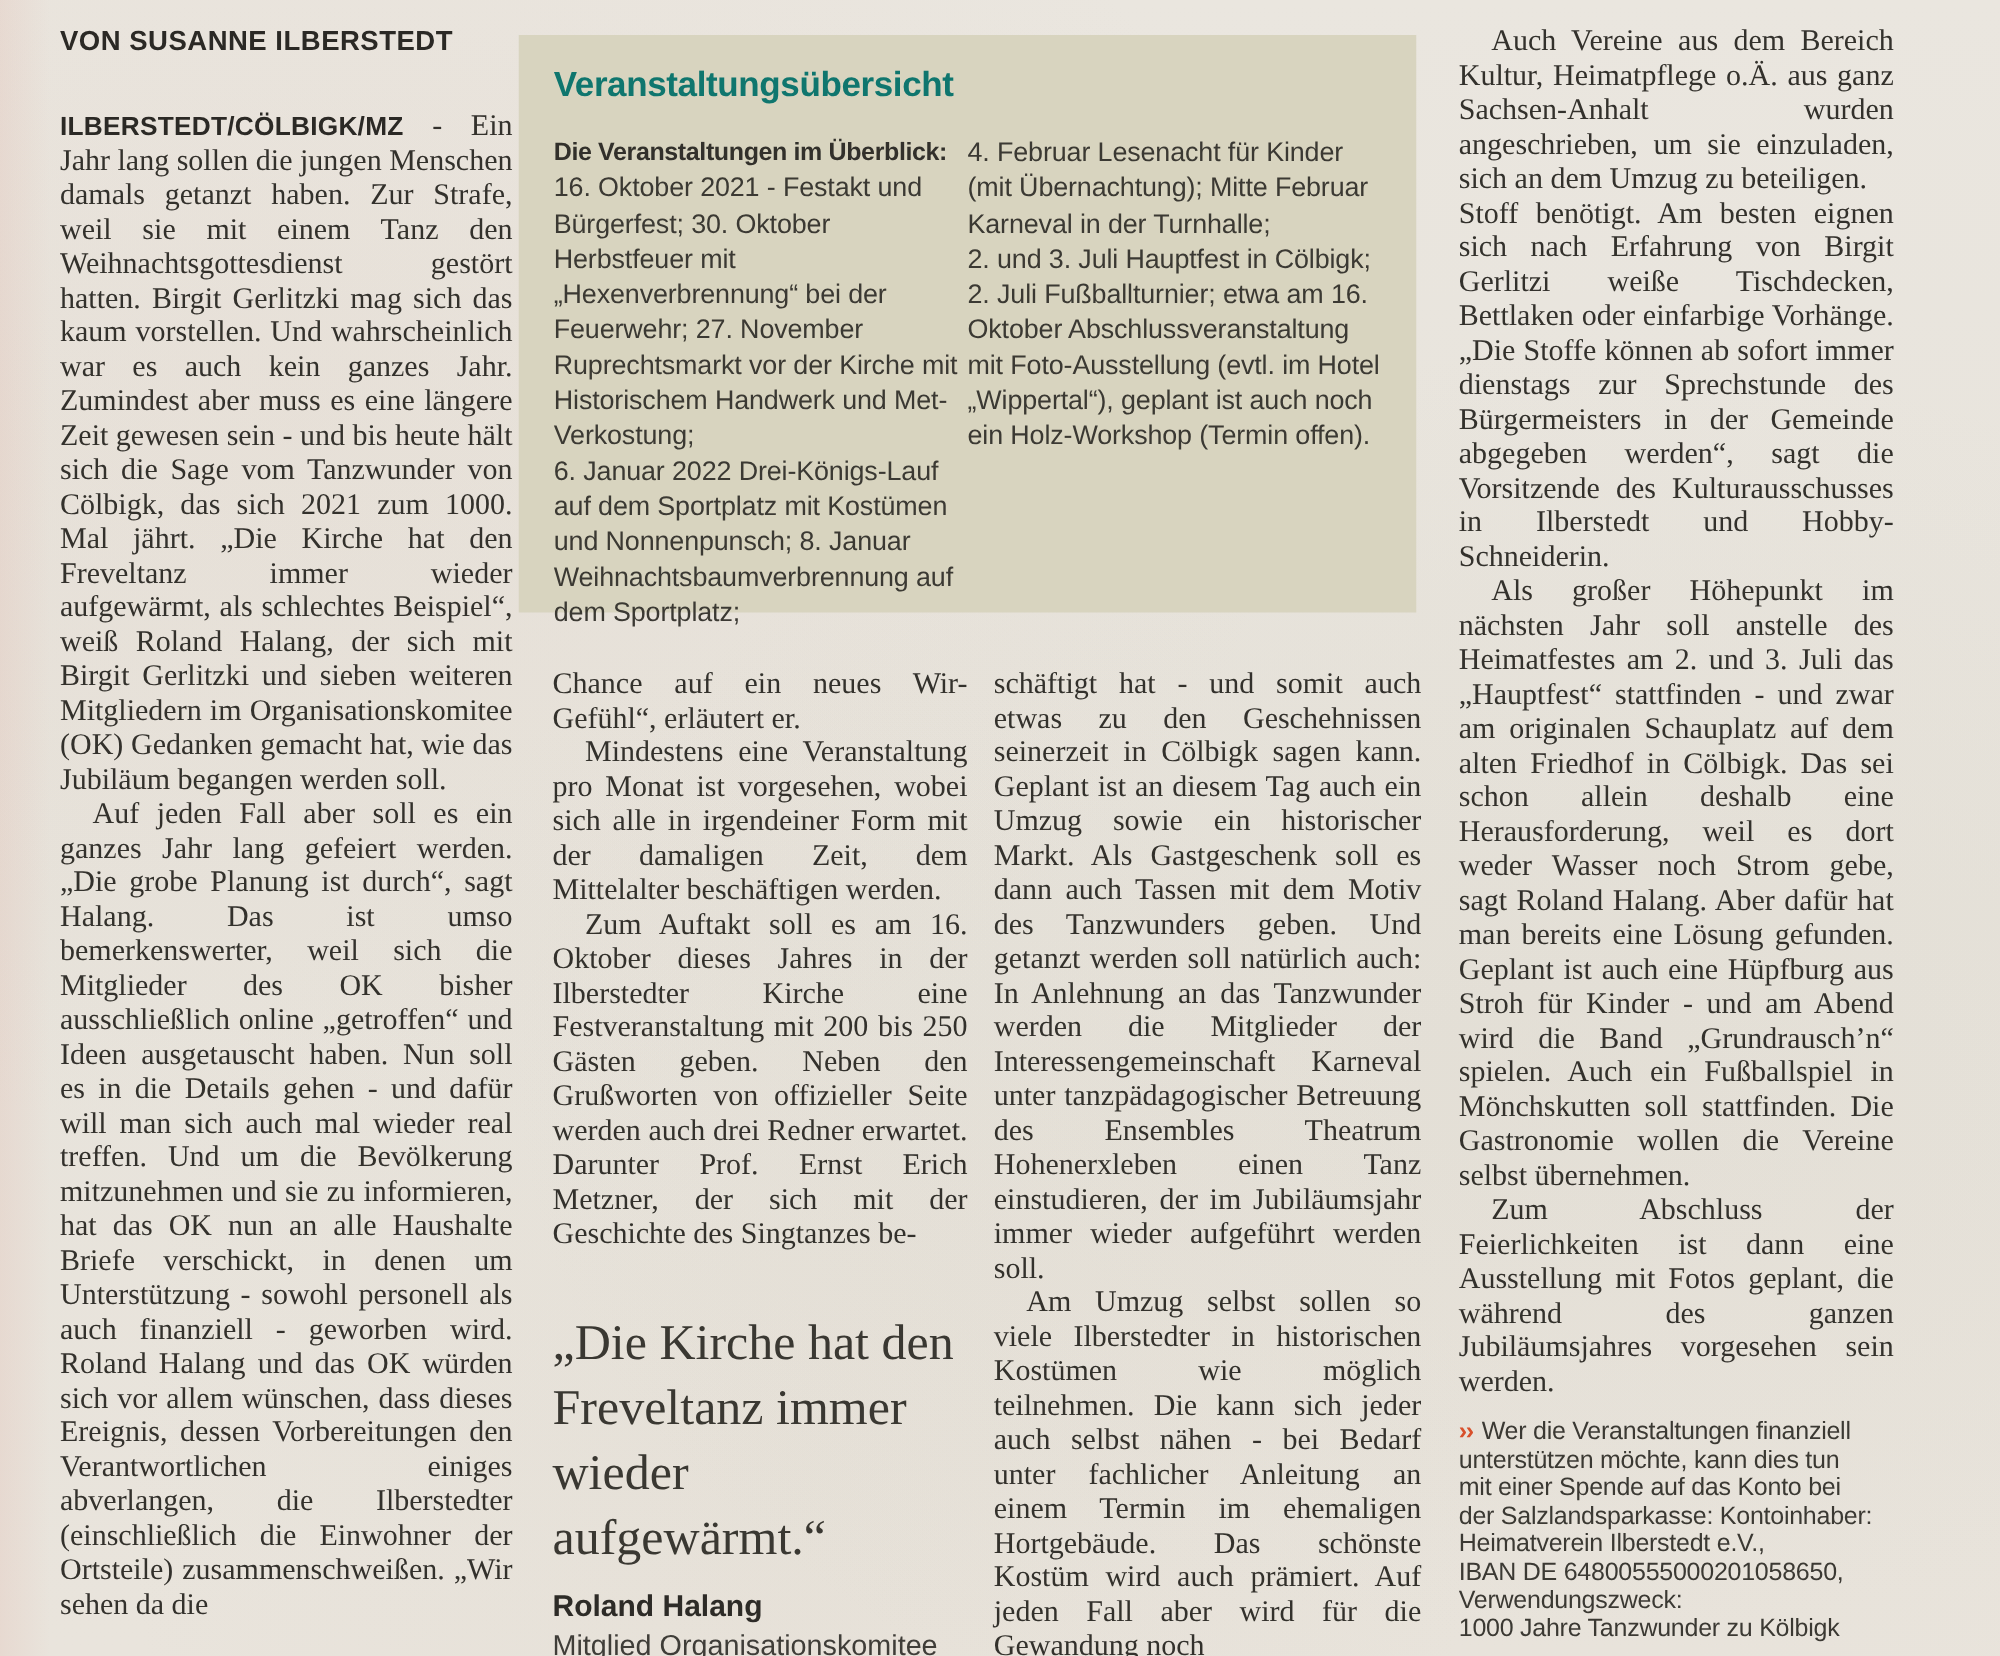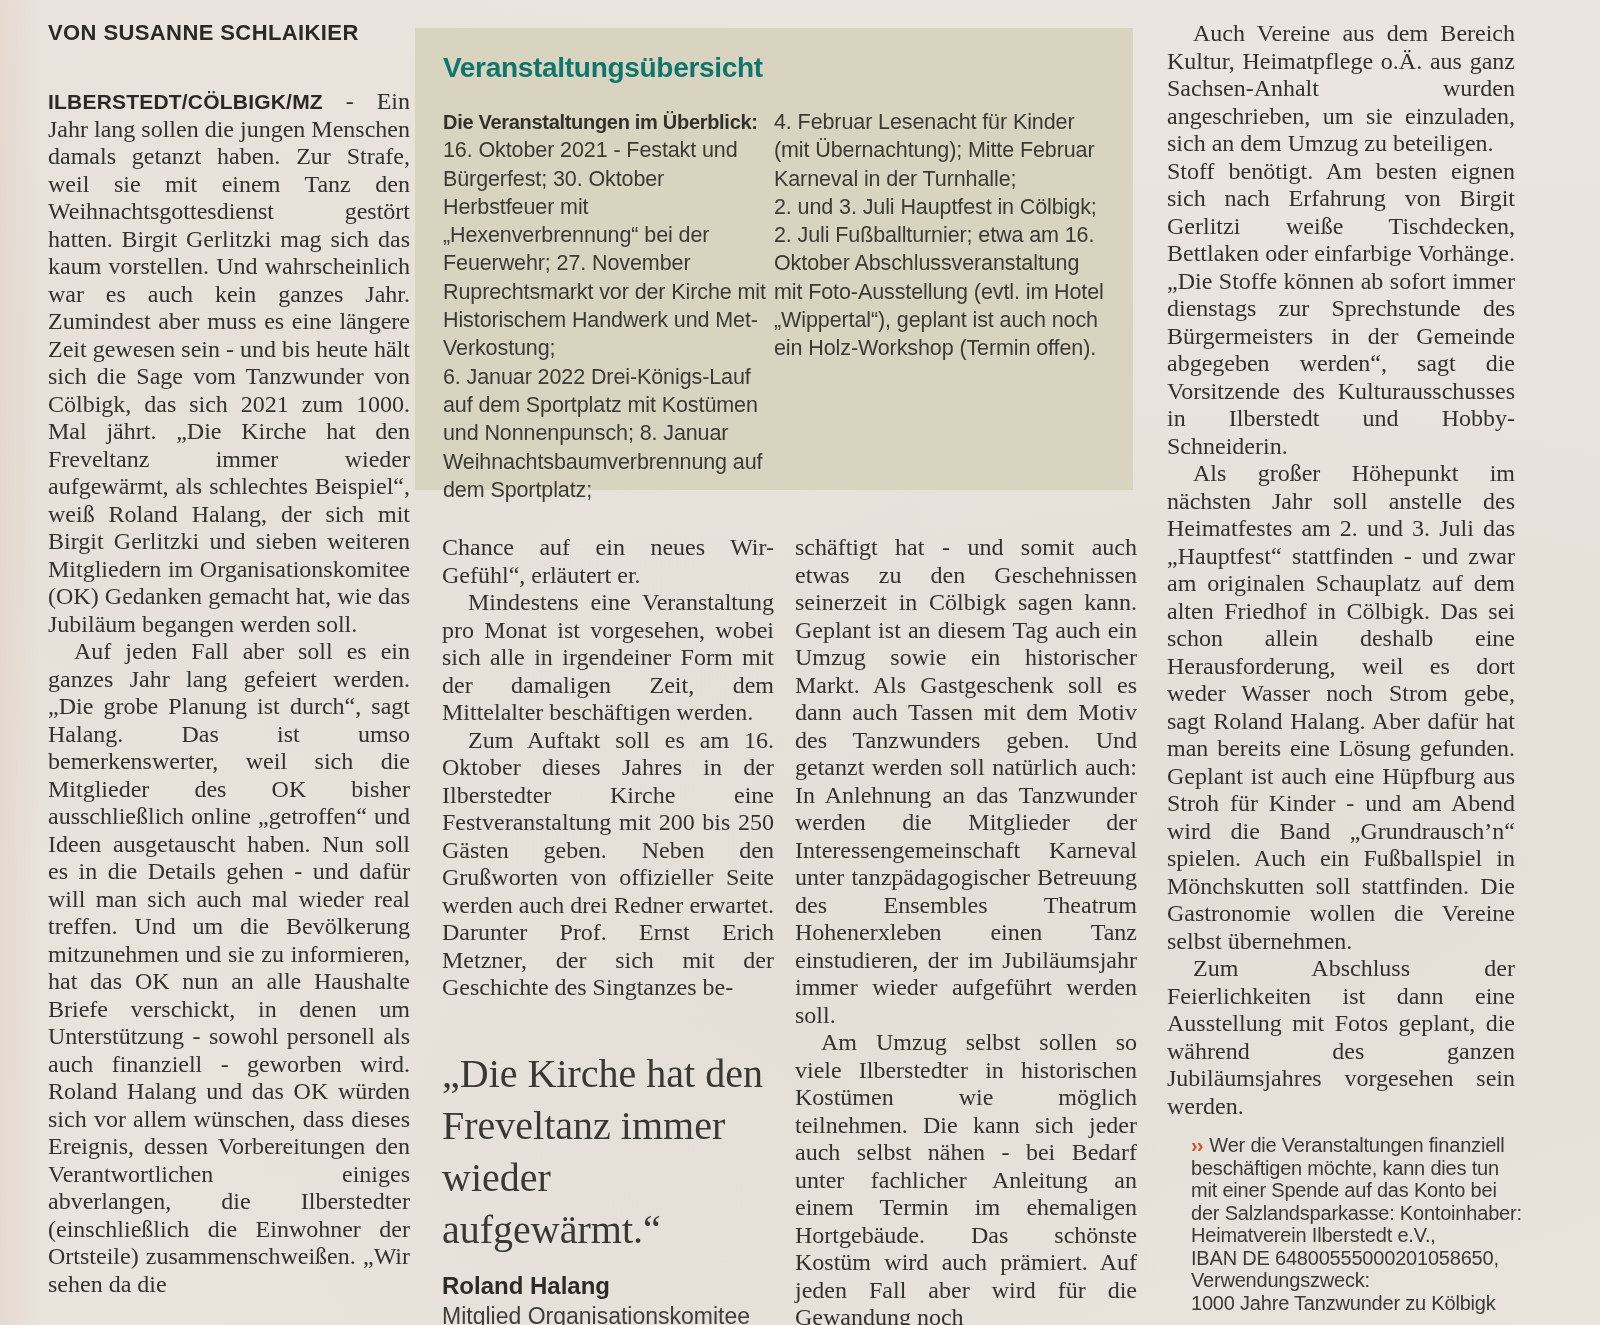--- a/index.html
+++ b/index.html
@@ -64,37 +64,37 @@
   }
   .quote-author{
     font:700 24px/28px "Liberation Sans",sans-serif;
     color:#2d2b27;margin-top:16px;
   }
   .quote-role{
     font:23px/27px "Liberation Sans",sans-serif;
     color:#3f3d38;margin-top:3px;
   }
 
-  .note{margin-top:14px;margin-left:24px;}
+  .note{margin-top:14px;}
   .note-line{
     font:20px/22.5px "Liberation Sans",sans-serif;
     letter-spacing:-.2px;color:#3b3933;white-space:nowrap;
   }
   .note-marker{
     color:var(--accent,#d8502b);font-weight:700;margin-right:7px;
     letter-spacing:-1px;
   }
 </style>
 </head>
 <body>
 
 <div class="page">
 
   <div class="col col1">
-    <div class="byline">VON SUSANNE SCHLAIKIER</div>
+    <div class="byline">VON SUSANNE ILBERSTEDT</div>
     <p class="body"><span class="dateline">ILBERSTEDT/CÖLBIGK/MZ</span><span> - Ein Jahr lang sollen die jungen Menschen damals getanzt haben. Zur Strafe, weil sie mit einem Tanz den Weihnachtsgottesdienst gestört hatten. Birgit Gerlitzki mag sich das kaum vorstellen. Und wahrscheinlich war es auch kein ganzes Jahr. Zumindest aber muss es eine längere Zeit gewesen sein - und bis heute hält sich die Sage vom Tanzwunder von Cölbigk, das sich 2021 zum 1000. Mal jährt. „Die Kirche hat den Freveltanz immer wieder aufgewärmt, als schlechtes Beispiel“, weiß Roland Halang, der sich mit Birgit Gerlitzki und sieben weiteren Mitgliedern im Organisationskomitee (OK) Gedanken gemacht hat, wie das Jubiläum begangen werden soll.</span></p>
     <p class="body indent">Auf jeden Fall aber soll es ein ganzes Jahr lang gefeiert werden. „Die grobe Planung ist durch“, sagt Halang. Das ist umso bemerkenswerter, weil sich die Mitglieder des OK bisher ausschließlich online „getroffen“ und Ideen ausgetauscht haben. Nun soll es in die Details gehen - und dafür will man sich auch mal wieder real treffen. Und um die Bevölkerung mitzunehmen und sie zu informieren, hat das OK nun an alle Haushalte Briefe verschickt, in denen um Unterstützung - sowohl personell als auch finanziell - geworben wird. Roland Halang und das OK würden sich vor allem wünschen, dass dieses Ereignis, dessen Vorbereitungen den Verantwortlichen einiges abverlangen, die Ilberstedter (einschließlich die Einwohner der Ortsteile) zusammenschweißen. „Wir sehen da die</p>
   </div>
 
   <div class="infobox">
     <div class="infobox-title">Veranstaltungsübersicht</div>
     <div class="infobox-cols">
       <div class="infobox-col">
         <div class="infobox-heading">Die Veranstaltungen im Überblick:</div>
         <div class="infobox-item">16. Oktober 2021 - Festakt und Bürgerfest; 30. Oktober Herbstfeuer mit „Hexenverbrennung“ bei der Feuerwehr; 27. November Ruprechtsmarkt vor der Kirche mit Historischem Handwerk und Met-Verkostung;</div>
@@ -125,21 +125,21 @@
     <p class="body indent">Am Umzug selbst sollen so viele Ilberstedter in historischen Kostümen wie möglich teilnehmen. Die kann sich jeder auch selbst nähen - bei Bedarf unter fachlicher Anleitung an einem Termin im ehemaligen Hortgebäude. Das schönste Kostüm wird auch prämiert. Auf jeden Fall aber wird für die Gewandung noch</p>
   </div>
 
   <div class="col col4">
     <p class="body indent">Auch Vereine aus dem Bereich Kultur, Heimatpflege o.Ä. aus ganz Sachsen-Anhalt wurden angeschrieben, um sie einzuladen, sich an dem Umzug zu beteiligen.</p>
     <p class="body">Stoff benötigt. Am besten eignen sich nach Erfahrung von Birgit Gerlitzi weiße Tischdecken, Bettlaken oder einfarbige Vorhänge. „Die Stoffe können ab sofort immer dienstags zur Sprechstunde des Bürgermeisters in der Gemeinde abgegeben werden“, sagt die Vorsitzende des Kulturausschusses in Ilberstedt und Hobby-Schneiderin.</p>
     <p class="body indent">Als großer Höhepunkt im nächsten Jahr soll anstelle des Heimatfestes am 2. und 3. Juli das „Hauptfest“ stattfinden - und zwar am originalen Schauplatz auf dem alten Friedhof in Cölbigk. Das sei schon allein deshalb eine Herausforderung, weil es dort weder Wasser noch Strom gebe, sagt Roland Halang. Aber dafür hat man bereits eine Lösung gefunden. Geplant ist auch eine Hüpfburg aus Stroh für Kinder - und am Abend wird die Band „Grundrausch’n“ spielen. Auch ein Fußballspiel in Mönchskutten soll stattfinden. Die Gastronomie wollen die Vereine selbst übernehmen.</p>
     <p class="body indent">Zum Abschluss der Feierlichkeiten ist dann eine Ausstellung mit Fotos geplant, die während des ganzen Jubiläumsjahres vorgesehen sein werden.</p>
     <div class="note">
       <div class="note-line"><span class="note-marker">››</span><span>Wer die Veranstaltungen finanziell</span></div>
-      <div class="note-line">beschäftigen möchte, kann dies tun</div>
+      <div class="note-line">unterstützen möchte, kann dies tun</div>
       <div class="note-line">mit einer Spende auf das Konto bei</div>
       <div class="note-line">der Salzlandsparkasse: Kontoinhaber:</div>
       <div class="note-line">Heimatverein Ilberstedt e.V.,</div>
       <div class="note-line">IBAN DE 64800555000201058650,</div>
       <div class="note-line">Verwendungszweck:</div>
       <div class="note-line">1000 Jahre Tanzwunder zu Kölbigk</div>
     </div>
   </div>
 
 </div>

